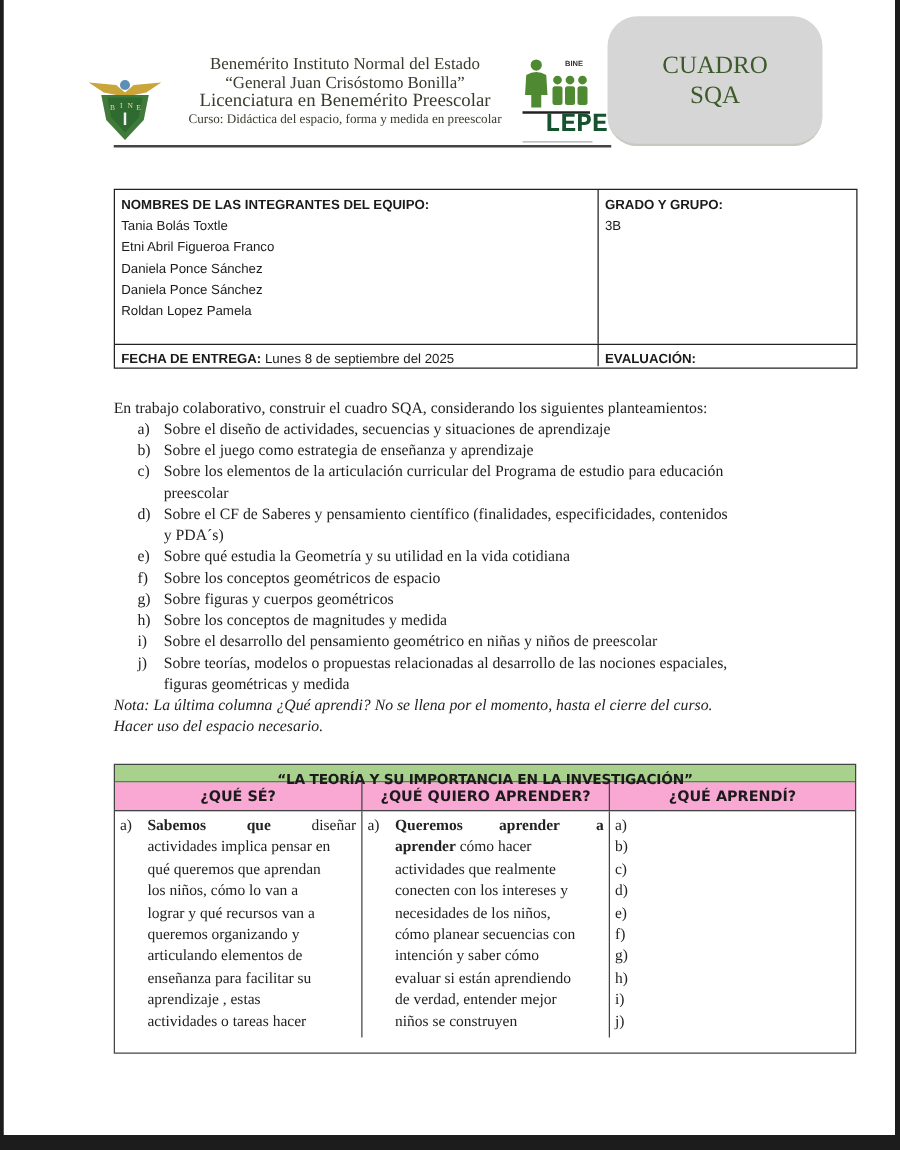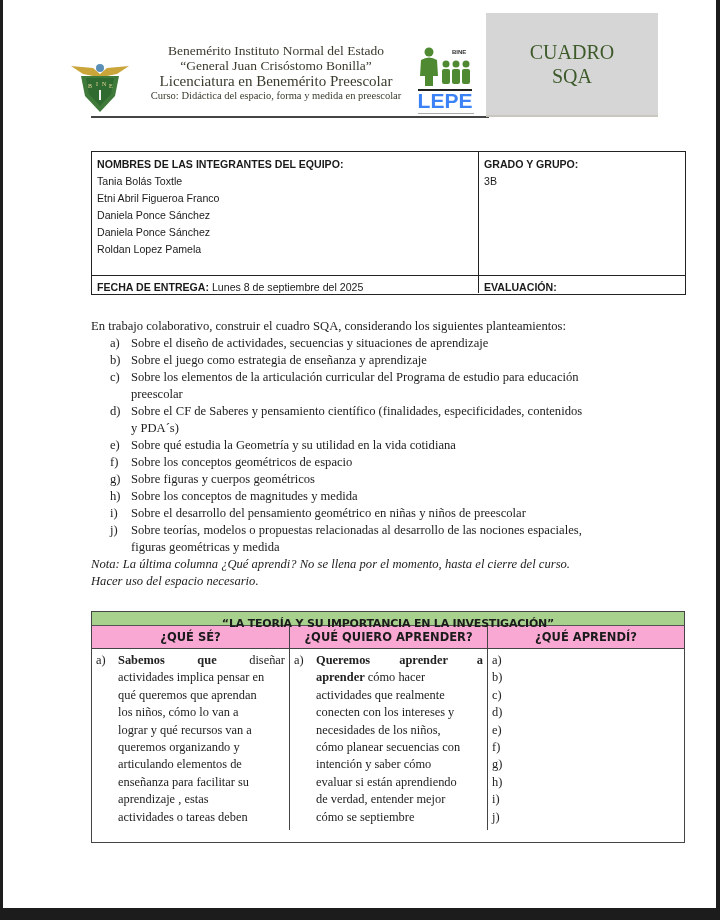--- a/index.html
+++ b/index.html
@@ -15,35 +15,36 @@
     .crest { position: absolute; left: 66px; top: 56px; width: 62px; height: 56px; }
     .inst {
       position: absolute; left: 128px; top: 43px; width: 290px; text-align: center;
       color: #3a3a2e; line-height: 15px;
     }
     .inst .l1, .inst .l2 { font-size: 13.5px; }
     .inst .l3 { font-size: 15px; line-height: 16px; }
     .inst .l4 { font-size: 10.5px; line-height: 13px; }
     .lepe { position: absolute; left: 413px; top: 46px; width: 70px; height: 70px; }
     .lepe-text {
-      position: absolute; left: 0; top: 43px; width: 58px; text-align: center;
-      font-family: Liberation Sans, sans-serif; font-size: 21px; font-weight: bold; color: #3b82f6; letter-spacing: 0px;
+      position: absolute; left: 16px; top: 43px; width: 58px; text-align: center;
+      font-family: Liberation Mono, monospace; font-size: 21px; font-weight: bold; color: #14532d; letter-spacing: 0px;
     }
     .lepe-bine {
       position: absolute; left: 36px; top: 3px; font-family: "Liberation Sans", sans-serif;
       font-size: 6px; font-weight: bold; color: #333;
     }
     .lepe-rule { position: absolute; left: 2px; top: 43px; width: 54px; height: 1.5px; background: #222; }
     .lepe-sub { position: absolute; left: 2px; top: 67px; width: 56px; height: 1px; background: #aaa; }
     .head-rule { position: absolute; left: 88px; top: 116px; width: 398px; height: 2px; background: #444; }
 
     .sqa-box {
       position: absolute; left: 483px; top: 13px; width: 172px; height: 104px;
       background: #d6d6d6; display: flex; flex-direction: column; align-items: center; justify-content: center;
       border-bottom: 2px solid #c8c8c0;
+      border-radius: 24px;
     }
     .sqa-box span { font-size: 20px; color: #3d5a2a; line-height: 24px; }
 
     
     .team {
       position: absolute; left: 88px; top: 151px; width: 595px; height: 144px;
       border: 1px solid #222; font-family: "Liberation Sans", sans-serif; font-size: 10.6px;
     }
     .team .col-left { position: absolute; left: 0; top: 0; width: 387px; height: 123px; border-right: 1px solid #222; padding: 4px 5px; }
     .team .col-right { position: absolute; left: 387px; top: 0; right: 0; height: 123px; padding: 4px 5px; }
@@ -182,36 +183,36 @@
           <span class="ln"><b>Sabemos que</b><span> diseñar</span></span>
         </div>
         <span class="ln" style="padding-left:22px">actividades implica pensar en</span>
         <span class="ln" style="padding-left:22px">qué queremos que aprendan</span>
         <span class="ln" style="padding-left:22px">los niños, cómo lo van a</span>
         <span class="ln" style="padding-left:22px">lograr y qué recursos van a</span>
         <span class="ln" style="padding-left:22px">queremos organizando y</span>
         <span class="ln" style="padding-left:22px">articulando elementos de</span>
         <span class="ln" style="padding-left:22px">enseñanza para facilitar su</span>
         <span class="ln" style="padding-left:22px">aprendizaje , estas</span>
-        <span class="ln" style="padding-left:22px">actividades o tareas deben</span>
+        <span class="ln" style="padding-left:22px">actividades o tareas hacer</span>
       </div>
       <div class="c2">
         <div class="cell-text">
           <span class="mk">a)</span>
           <span class="ln"><b>Queremos aprender a</b></span>
         </div>
         <span class="ln" style="padding-left:22px"><b>aprender</b><span> cómo hacer</span></span>
         <span class="ln" style="padding-left:22px">actividades que realmente</span>
         <span class="ln" style="padding-left:22px">conecten con los intereses y</span>
         <span class="ln" style="padding-left:22px">necesidades de los niños,</span>
         <span class="ln" style="padding-left:22px">cómo planear secuencias con</span>
         <span class="ln" style="padding-left:22px">intención y saber cómo</span>
         <span class="ln" style="padding-left:22px">evaluar si están aprendiendo</span>
         <span class="ln" style="padding-left:22px">de verdad, entender mejor</span>
-        <span class="ln" style="padding-left:22px">cómo se septiembre</span>
+        <span class="ln" style="padding-left:22px">niños se construyen</span>
       </div>
       <div class="c3">
         <span class="ln">a)</span>
         <span class="ln">b)</span>
         <span class="ln">c)</span>
         <span class="ln">d)</span>
         <span class="ln">e)</span>
         <span class="ln">f)</span>
         <span class="ln">g)</span>
         <span class="ln">h)</span>

